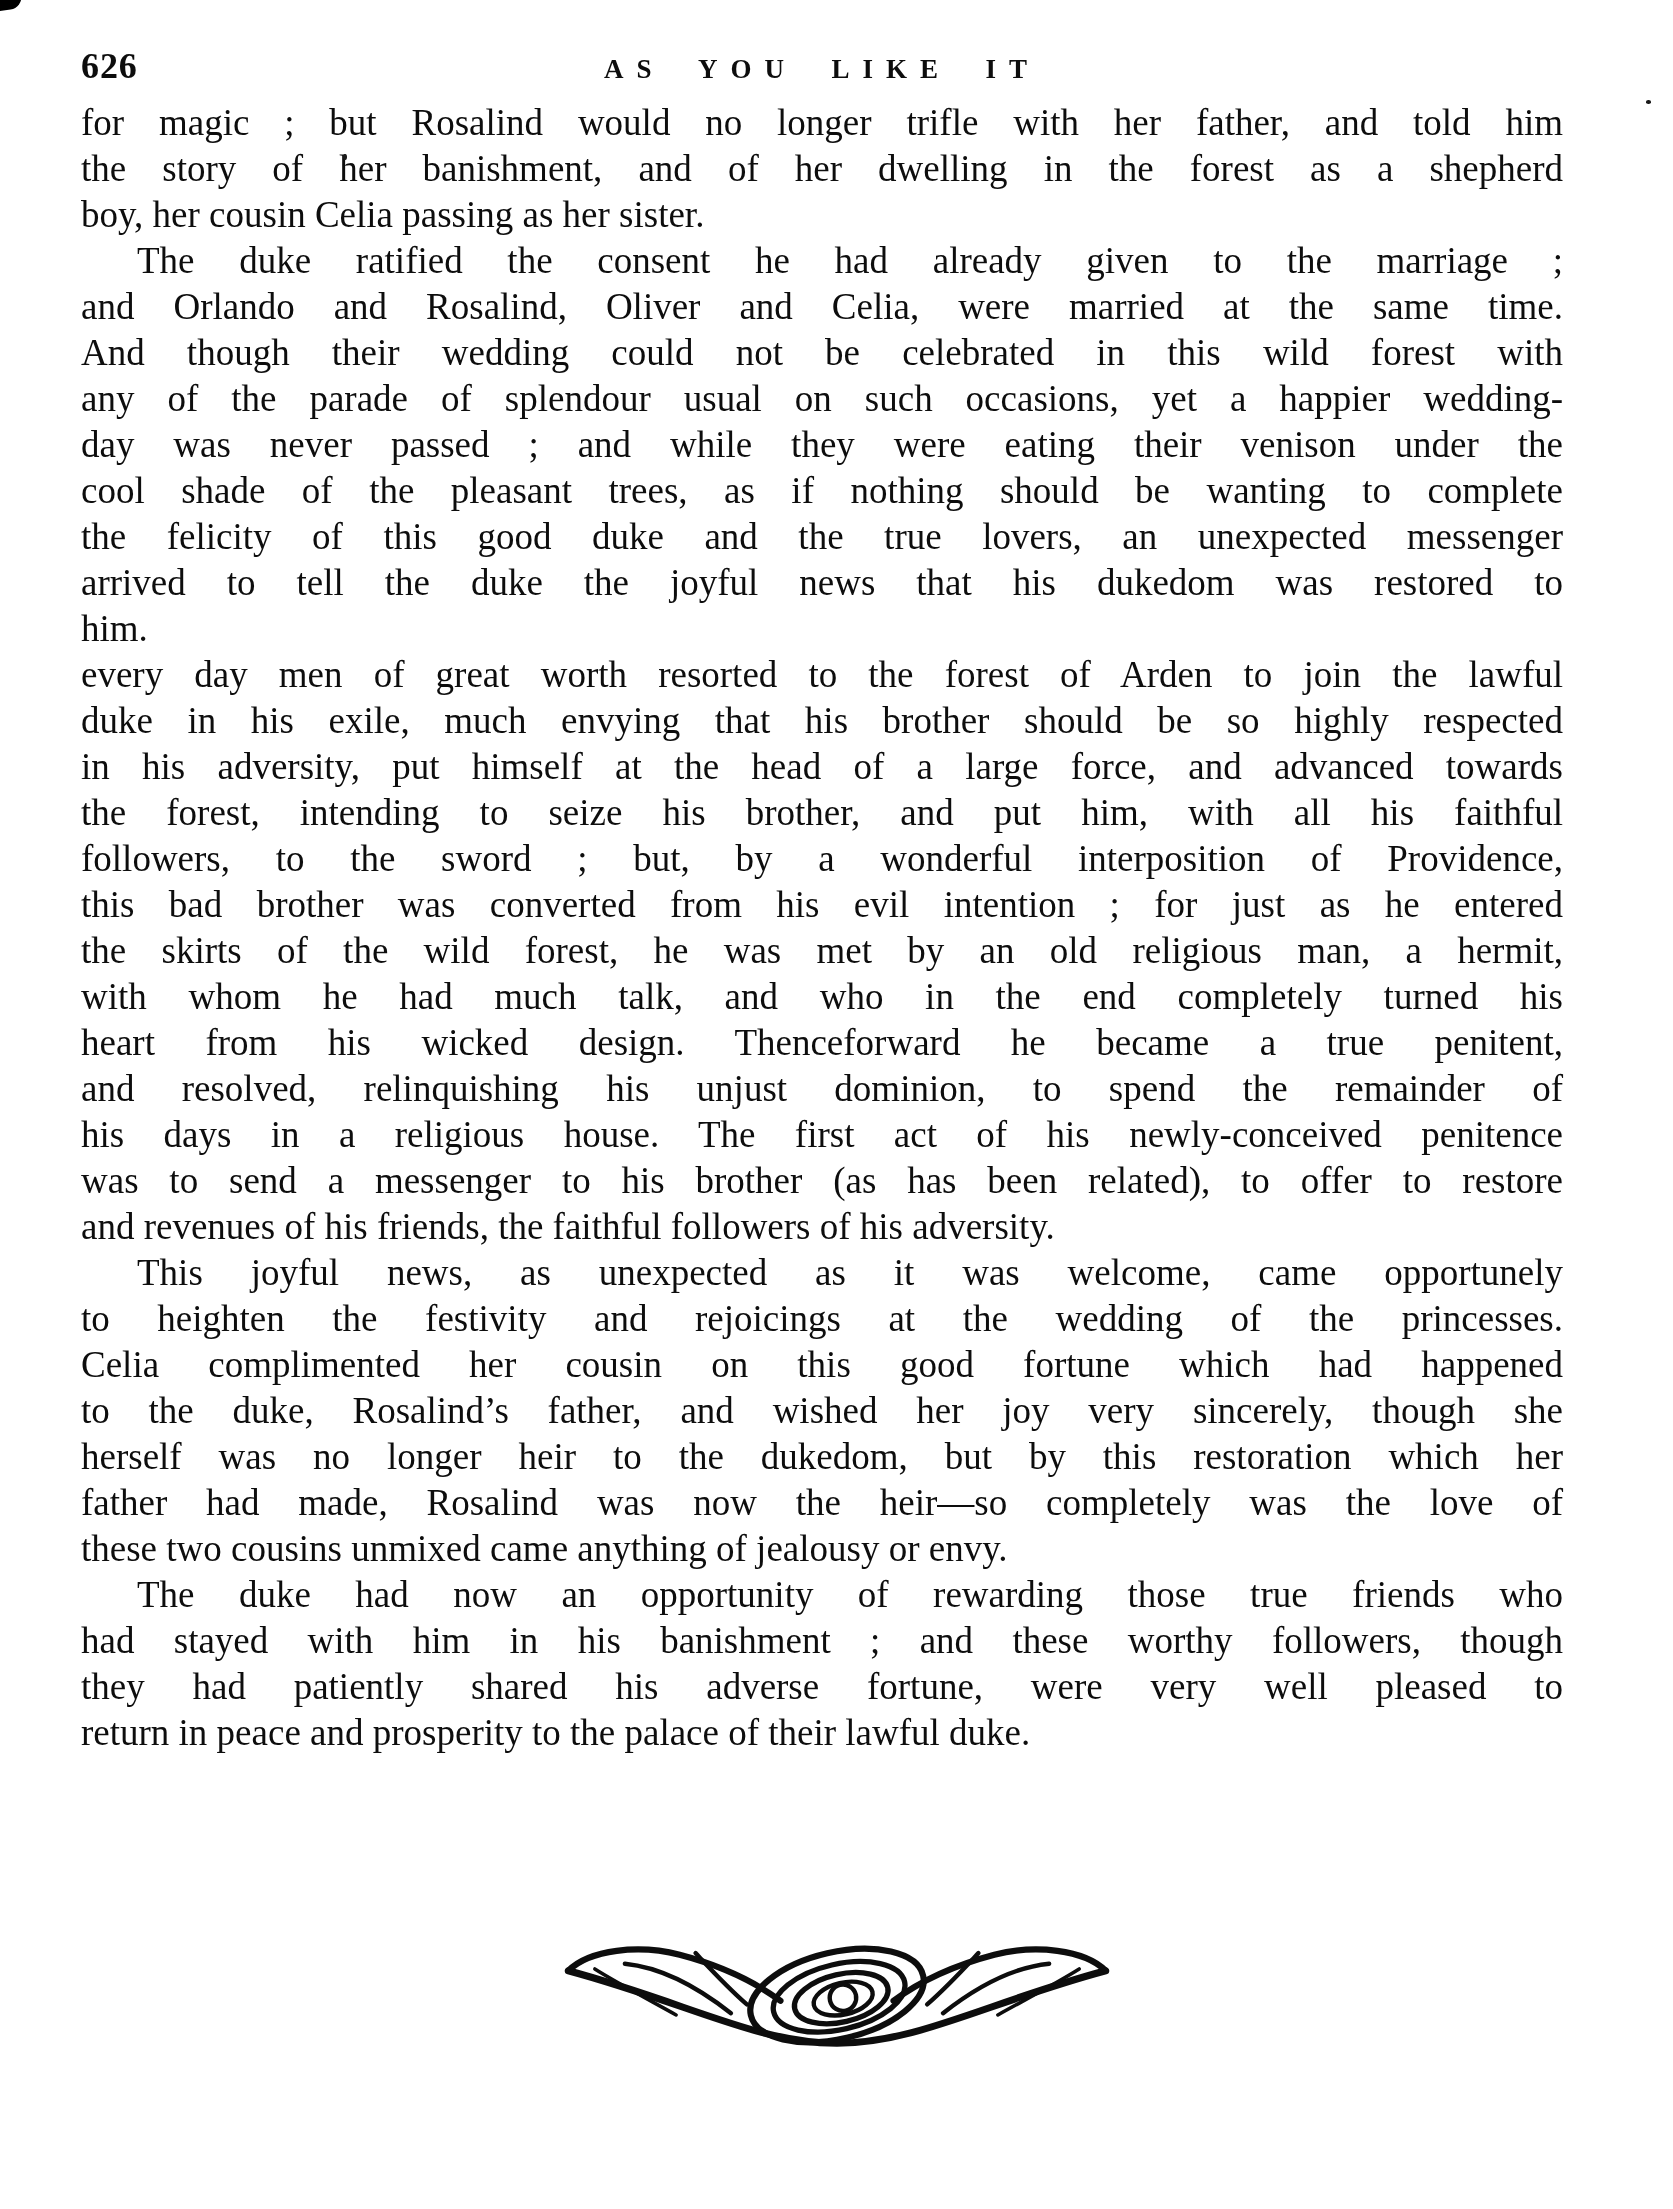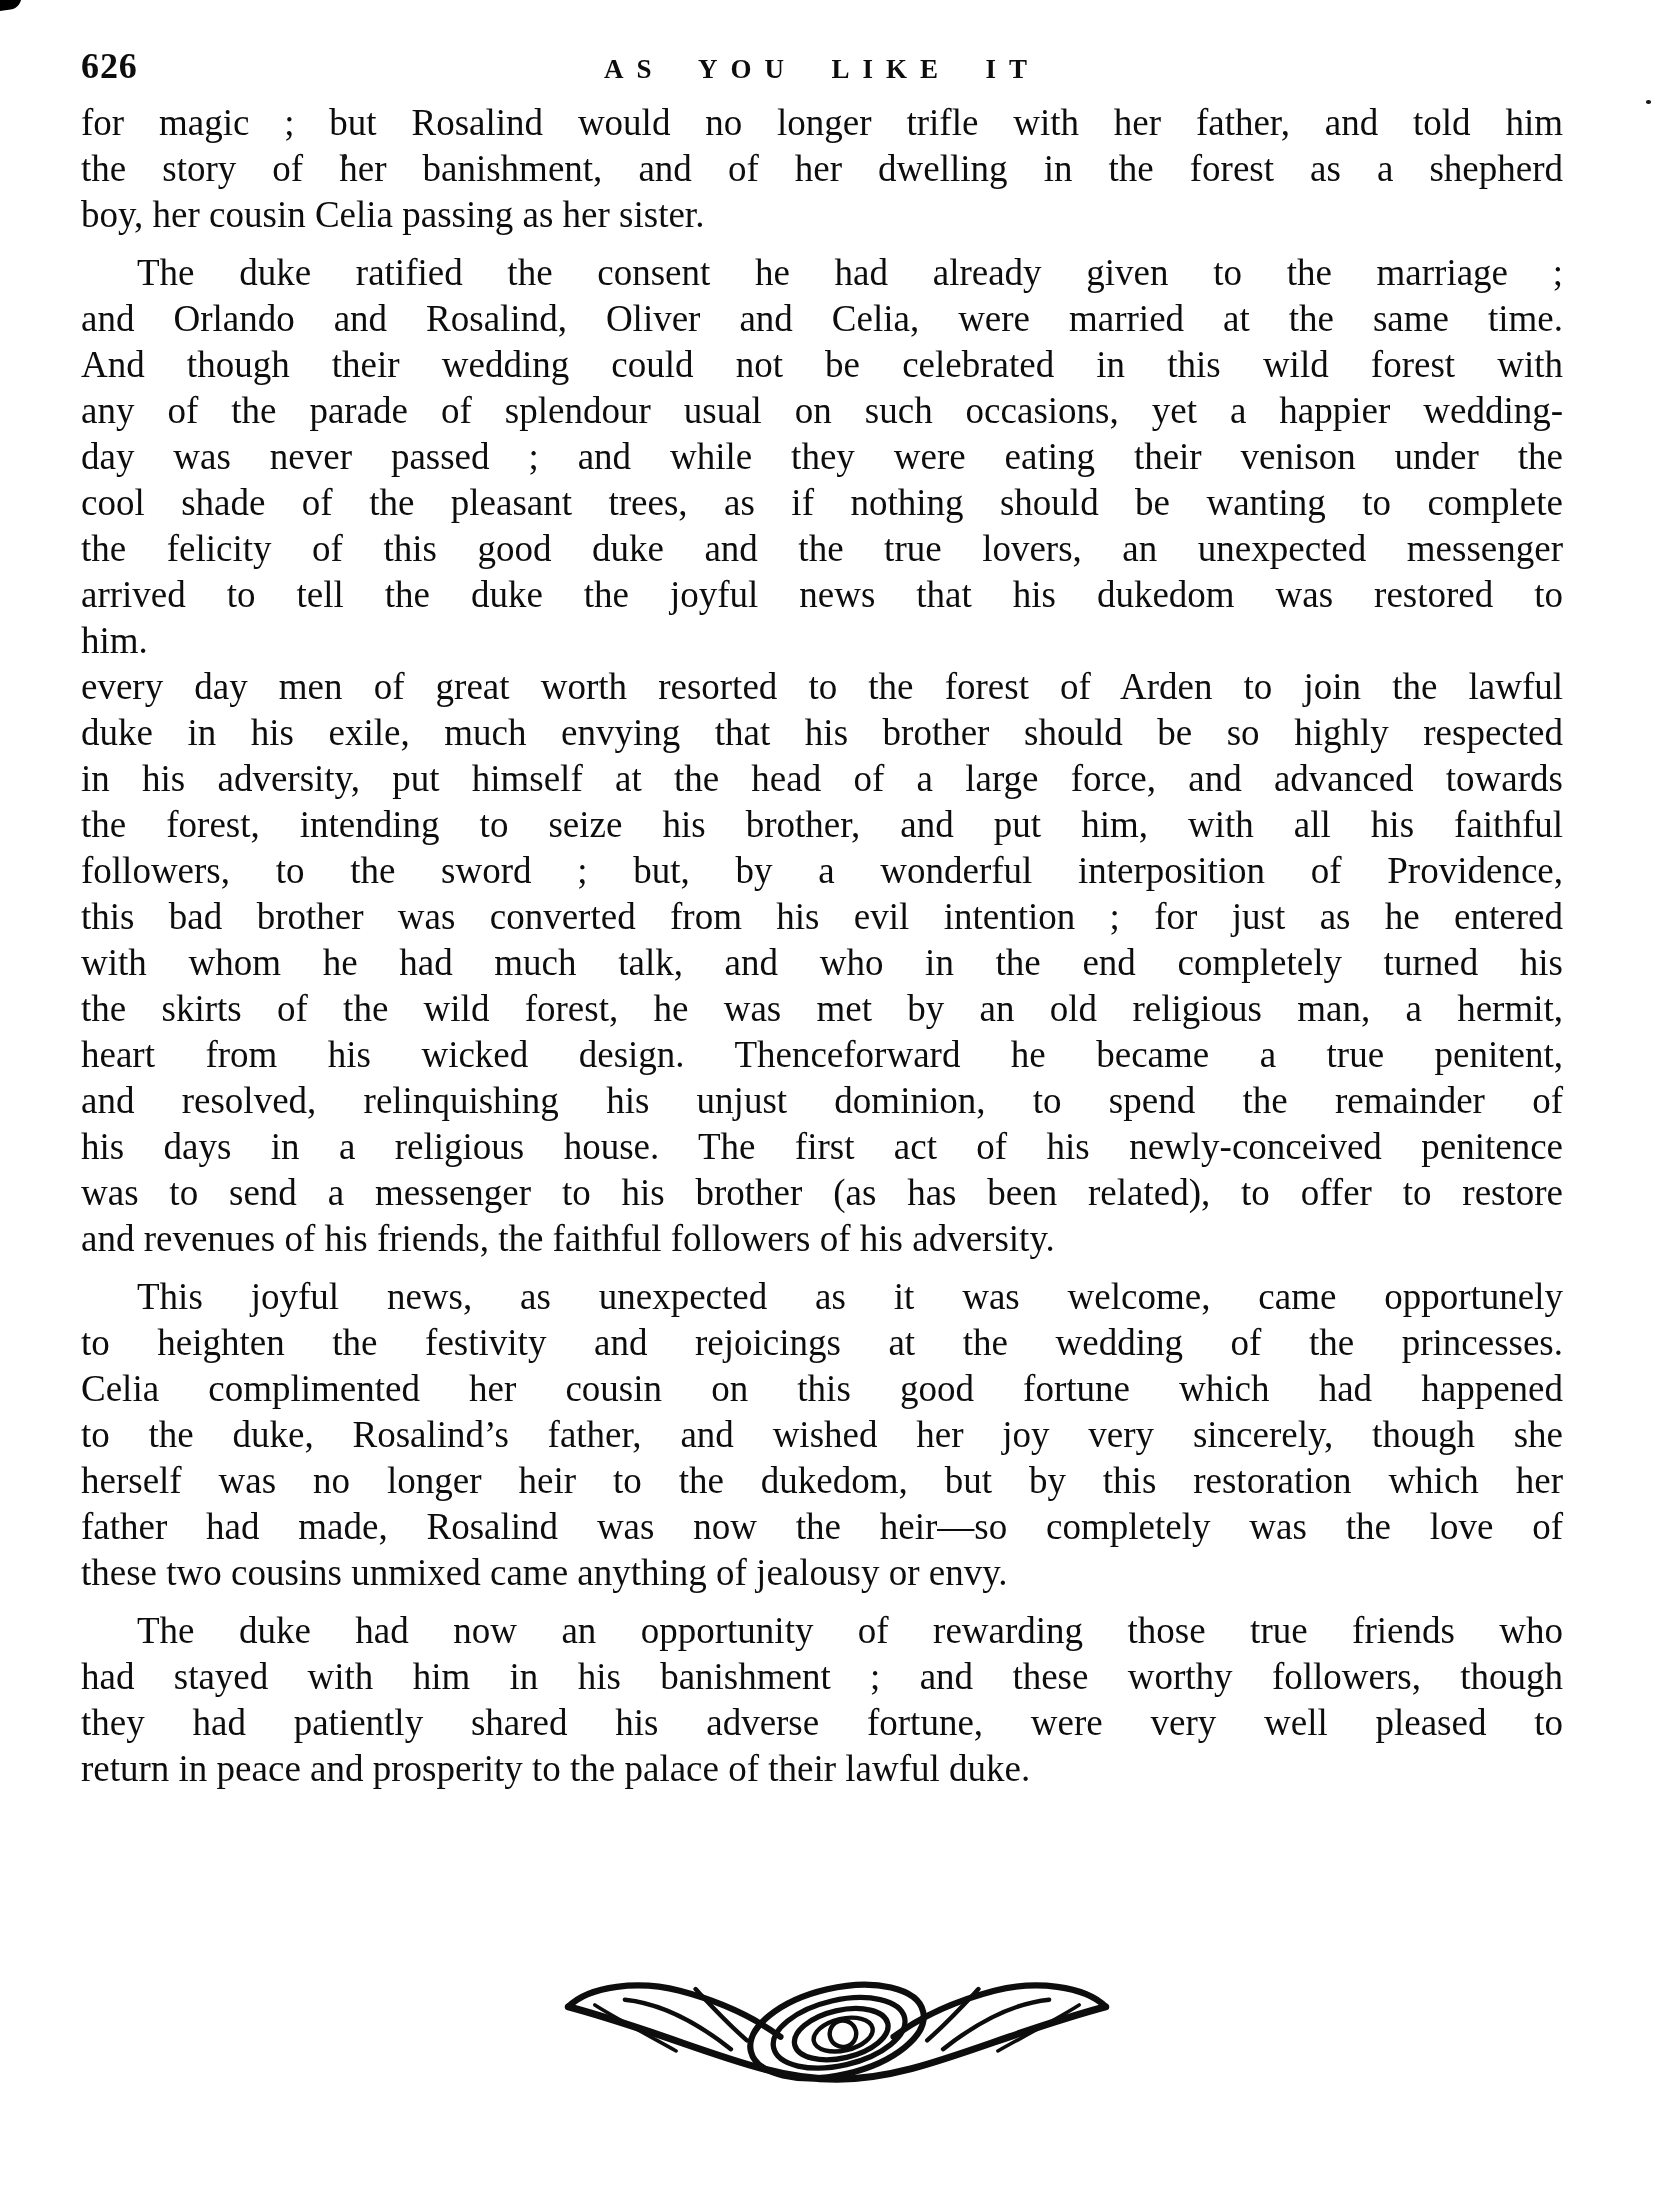--- a/index.html
+++ b/index.html
@@ -54,21 +54,21 @@
     margin: 12.5px 111px 0 81px; 
     font-size: 37px;
     line-height: 46px;
   }
   .para { margin: 0; }
   .line {
     text-align: justify;
     text-align-last: justify;
   }
   .line.last { text-align-last: left; }
-  .para.indent .line.first { padding-left: 56px; margin-top: 12px; }
+  .para.indent .line.first { padding-left: 56px; }
 
   .ornament-wrap {
     margin-top: 184px;
     text-align: center;
   }
   .ornament-wrap svg { display: inline-block; }
 </style>
 </head>
 <body>
 
@@ -100,22 +100,22 @@
         <div class="line">arrived to tell the duke the joyful news that his dukedom was restored to</div>
         <div class="line last">him.</div>
       </div>
       <div class="para indent">
         <div class="line">every day men of great worth resorted to the forest of Arden to join the lawful</div>
         <div class="line">duke in his exile, much envying that his brother should be so highly respected</div>
         <div class="line">in his adversity, put himself at the head of a large force, and advanced towards</div>
         <div class="line">the forest, intending to seize his brother, and put him, with all his faithful</div>
         <div class="line">followers, to the sword ; but, by a wonderful interposition of Providence,</div>
         <div class="line">this bad brother was converted from his evil intention ; for just as he entered</div>
+        <div class="line">the skirts of the wild forest, he was met by an old religious man, a hermit,</div>
         <div class="line">with whom he had much talk, and who in the end completely turned his</div>
-        <div class="line">the skirts of the wild forest, he was met by an old religious man, a hermit,</div>
         <div class="line">heart from his wicked design.  Thenceforward he became a true penitent,</div>
         <div class="line">and resolved, relinquishing his unjust dominion, to spend the remainder of</div>
         <div class="line">his days in a religious house.  The first act of his newly-conceived penitence</div>
         <div class="line">was to send a messenger to his brother (as has been related), to offer to restore</div>
         <div class="line last">and revenues of his friends, the faithful followers of his adversity.</div>
       </div>
       <div class="para indent">
         <div class="line first">This joyful news, as unexpected as it was welcome, came opportunely</div>
         <div class="line">to heighten the festivity and rejoicings at the wedding of the princesses.</div>
         <div class="line">Celia complimented her cousin on this good fortune which had happened</div>

